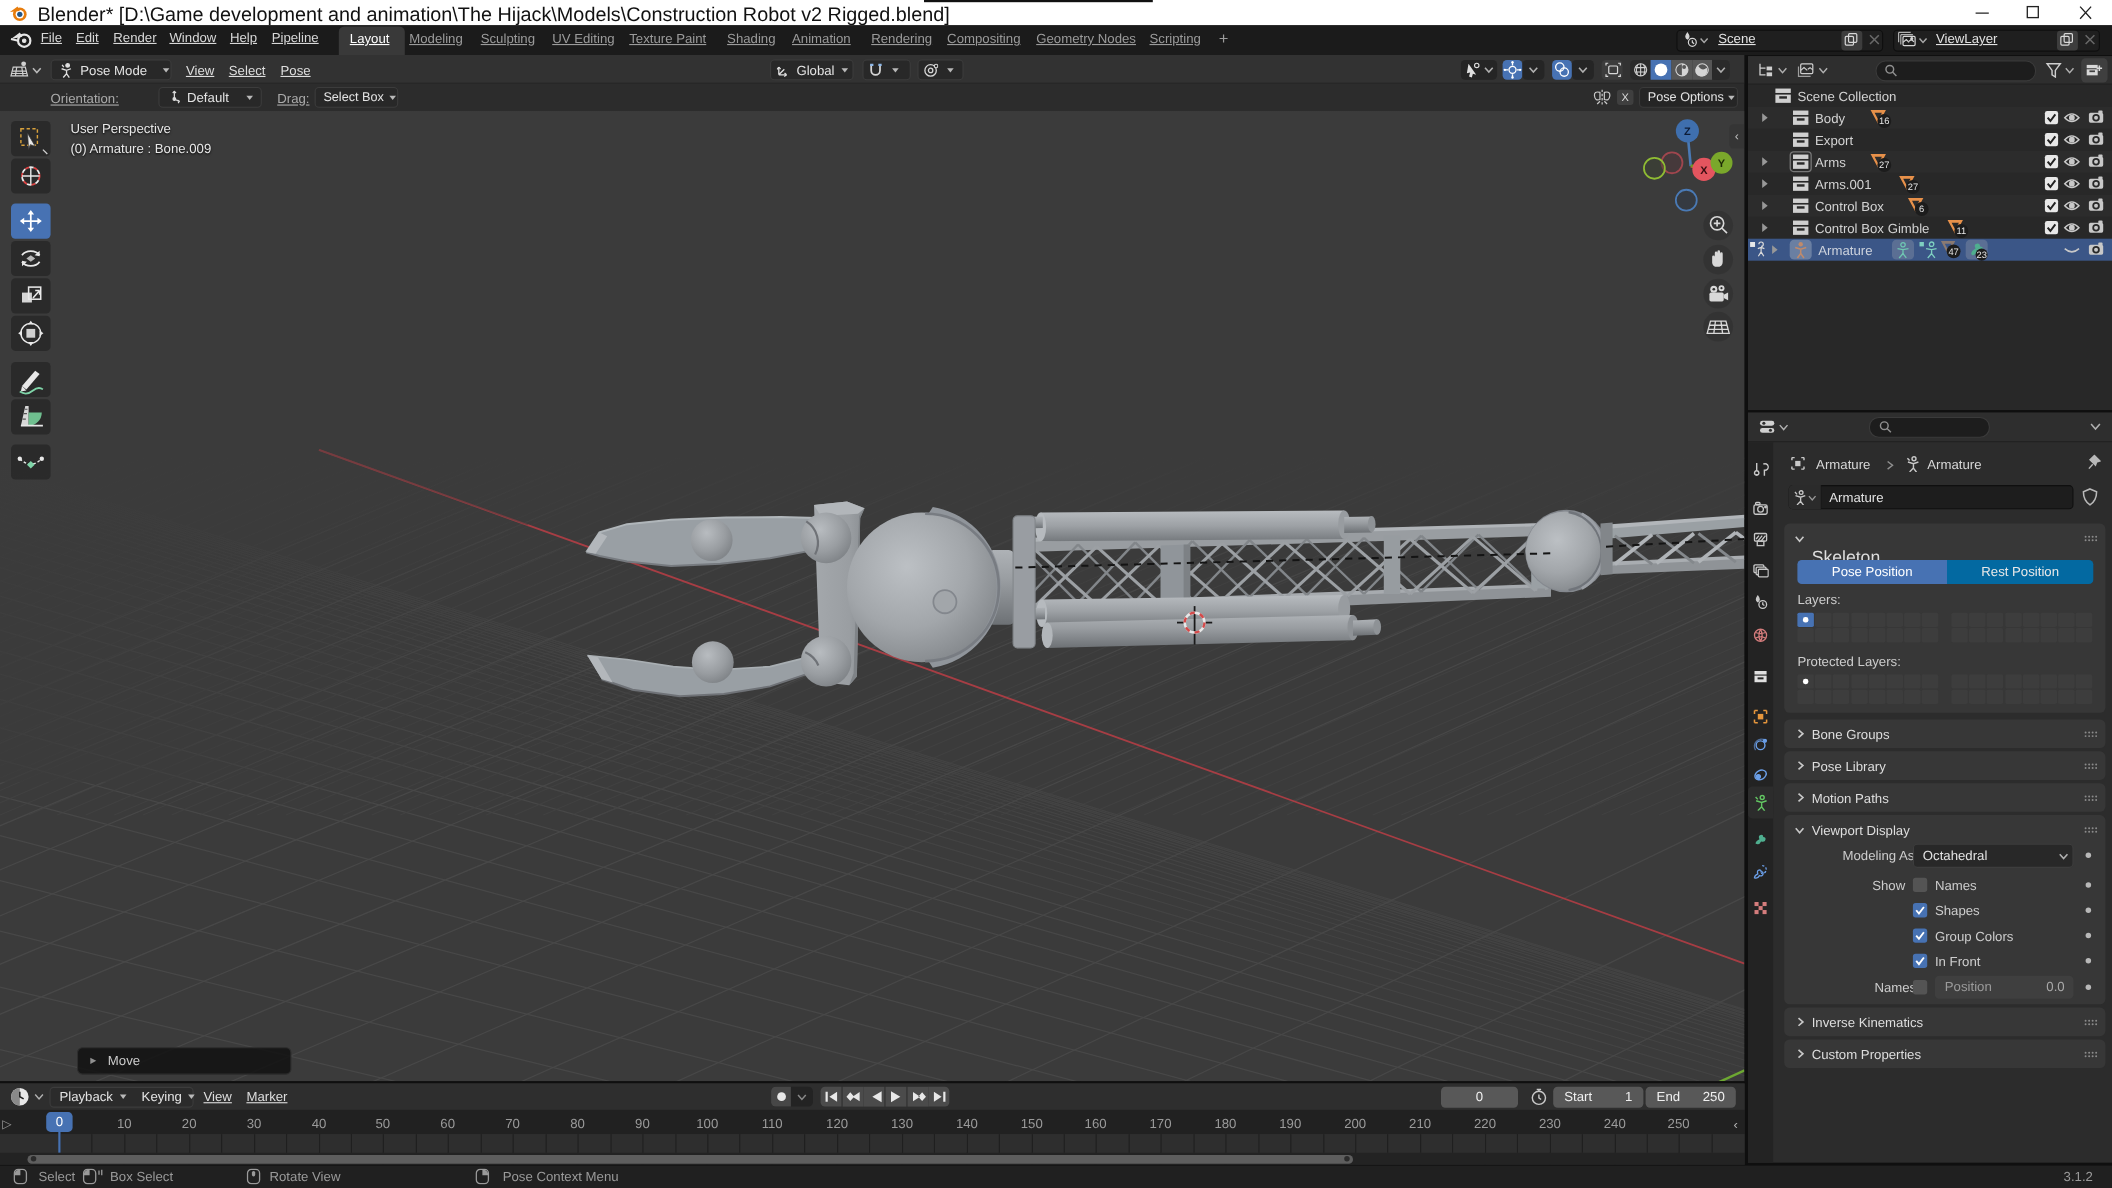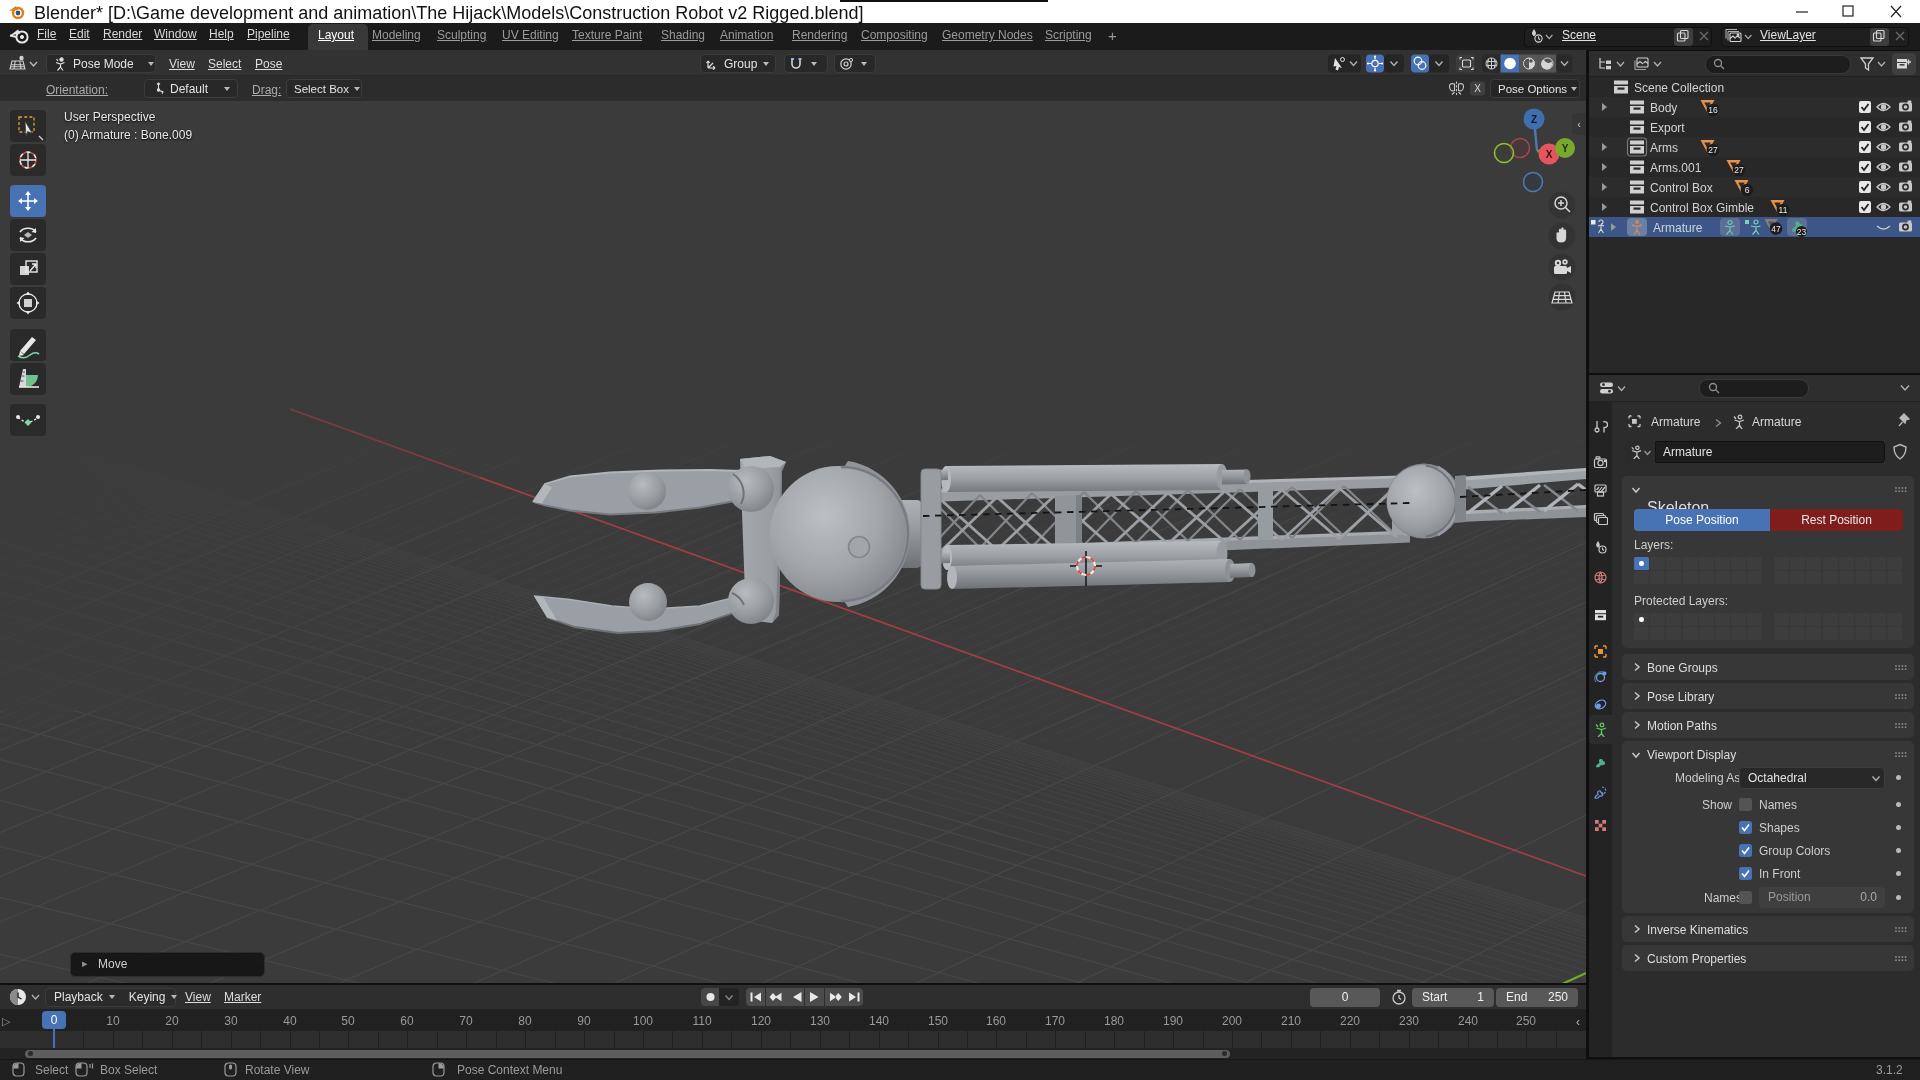--- a/index.html
+++ b/index.html
@@ -117,21 +117,21 @@
     <div class="abs t12" style="left:169px;top:57px;color:#dedede;">View</div>
     <div class="abs t12" style="left:208px;top:57px;color:#dedede;">Select</div>
     <div class="abs t12" style="left:255px;top:57px;color:#dedede;">Pose</div>
     <div class="abs wbtn" style="left:700px;top:54px;width:76px;height:19px;padding-left:5px;background:#282828;">
       <svg width="13" height="13" viewBox="0 0 13 13">
         <g stroke="#e0e0e0" fill="none" stroke-width="1.2">
           <path d="M2 11 L2 4 M2 11 L9 11 M2 11 L7 6"></path>
           <path d="M2 4 l-1.5 2 M2 4 l1.7 1.8 M9 11 l-2 1.5 M9 11 l-1.8 -1.7"></path>
         </g>
       </svg>
-      <span style="margin-left:5px;">Group</span>
+      <span style="margin-left:5px;">Global</span>
       <span class="caret" style="margin-left:6px;"></span>
     </div>
     <div class="abs wbtn" style="left:784px;top:54px;width:44px;height:19px;padding-left:4px;background:#282828;">
       <svg width="14" height="14" viewBox="0 0 14 14">
         <g fill="none" stroke="#d5d5d5" stroke-width="1.6">
           <path d="M3 2 v5 a4 4 0 0 0 8 0 v-5"></path>
         </g>
         <path d="M2 2 h3 M9.5 2 h3" stroke="#8fb8e8" stroke-width="2"></path>
       </svg>
       <span class="caret" style="margin-left:8px;"></span>
@@ -1090,21 +1090,21 @@
         <circle cx="2.0" cy="2.0" r="0.9" fill="#8a8a8a"></circle>
         <circle cx="2.0" cy="5.2" r="0.9" fill="#8a8a8a"></circle>
         <circle cx="5.2" cy="2.0" r="0.9" fill="#8a8a8a"></circle>
         <circle cx="5.2" cy="5.2" r="0.9" fill="#8a8a8a"></circle>
         <circle cx="8.4" cy="2.0" r="0.9" fill="#8a8a8a"></circle>
         <circle cx="8.4" cy="5.2" r="0.9" fill="#8a8a8a"></circle>
         <circle cx="11.600000000000001" cy="2.0" r="0.9" fill="#8a8a8a"></circle>
         <circle cx="11.600000000000001" cy="5.2" r="0.9" fill="#8a8a8a"></circle>
       </svg>
       <div class="abs" style="left:45px;top:134px;width:136px;height:22px;background:#4772b3;border-radius:4px 0 0 4px;color:#fff;text-align:center;line-height:22px;">Pose Position</div>
-      <div class="abs" style="left:181px;top:134px;width:133px;height:22px;background:#7f1d1d;border-radius:0 4px 4px 0;color:#e8e8e8;text-align:center;line-height:22px;">Rest Position</div>
+      <div class="abs" style="left:181px;top:134px;width:133px;height:22px;background:#0369a1;border-radius:0 4px 4px 0;color:#e8e8e8;text-align:center;line-height:22px;">Rest Position</div>
       <div class="abs" style="left:45px;top:163px;color:#cdcdcd;">Layers:</div>
       <div class="abs" style="left:45.0px;top:182px;width:15.0px;height:12.8px;background:#4772b3;border-radius:1.5px;"></div>
       <div class="abs" style="left:50.0px;top:186.4px;width:4.5px;height:4.5px;border-radius:50%;background:#fff;"></div>
       <div class="abs" style="left:61.2px;top:182px;width:15.0px;height:12.8px;background:#3d3d3d;border-radius:1.5px;"></div>
       <div class="abs" style="left:77.4px;top:182px;width:15.0px;height:12.8px;background:#3d3d3d;border-radius:1.5px;"></div>
       <div class="abs" style="left:93.6px;top:182px;width:15.0px;height:12.8px;background:#3d3d3d;border-radius:1.5px;"></div>
       <div class="abs" style="left:109.8px;top:182px;width:15.0px;height:12.8px;background:#3d3d3d;border-radius:1.5px;"></div>
       <div class="abs" style="left:126.0px;top:182px;width:15.0px;height:12.8px;background:#3d3d3d;border-radius:1.5px;"></div>
       <div class="abs" style="left:142.2px;top:182px;width:15.0px;height:12.8px;background:#3d3d3d;border-radius:1.5px;"></div>
       <div class="abs" style="left:158.4px;top:182px;width:15.0px;height:12.8px;background:#3d3d3d;border-radius:1.5px;"></div>

